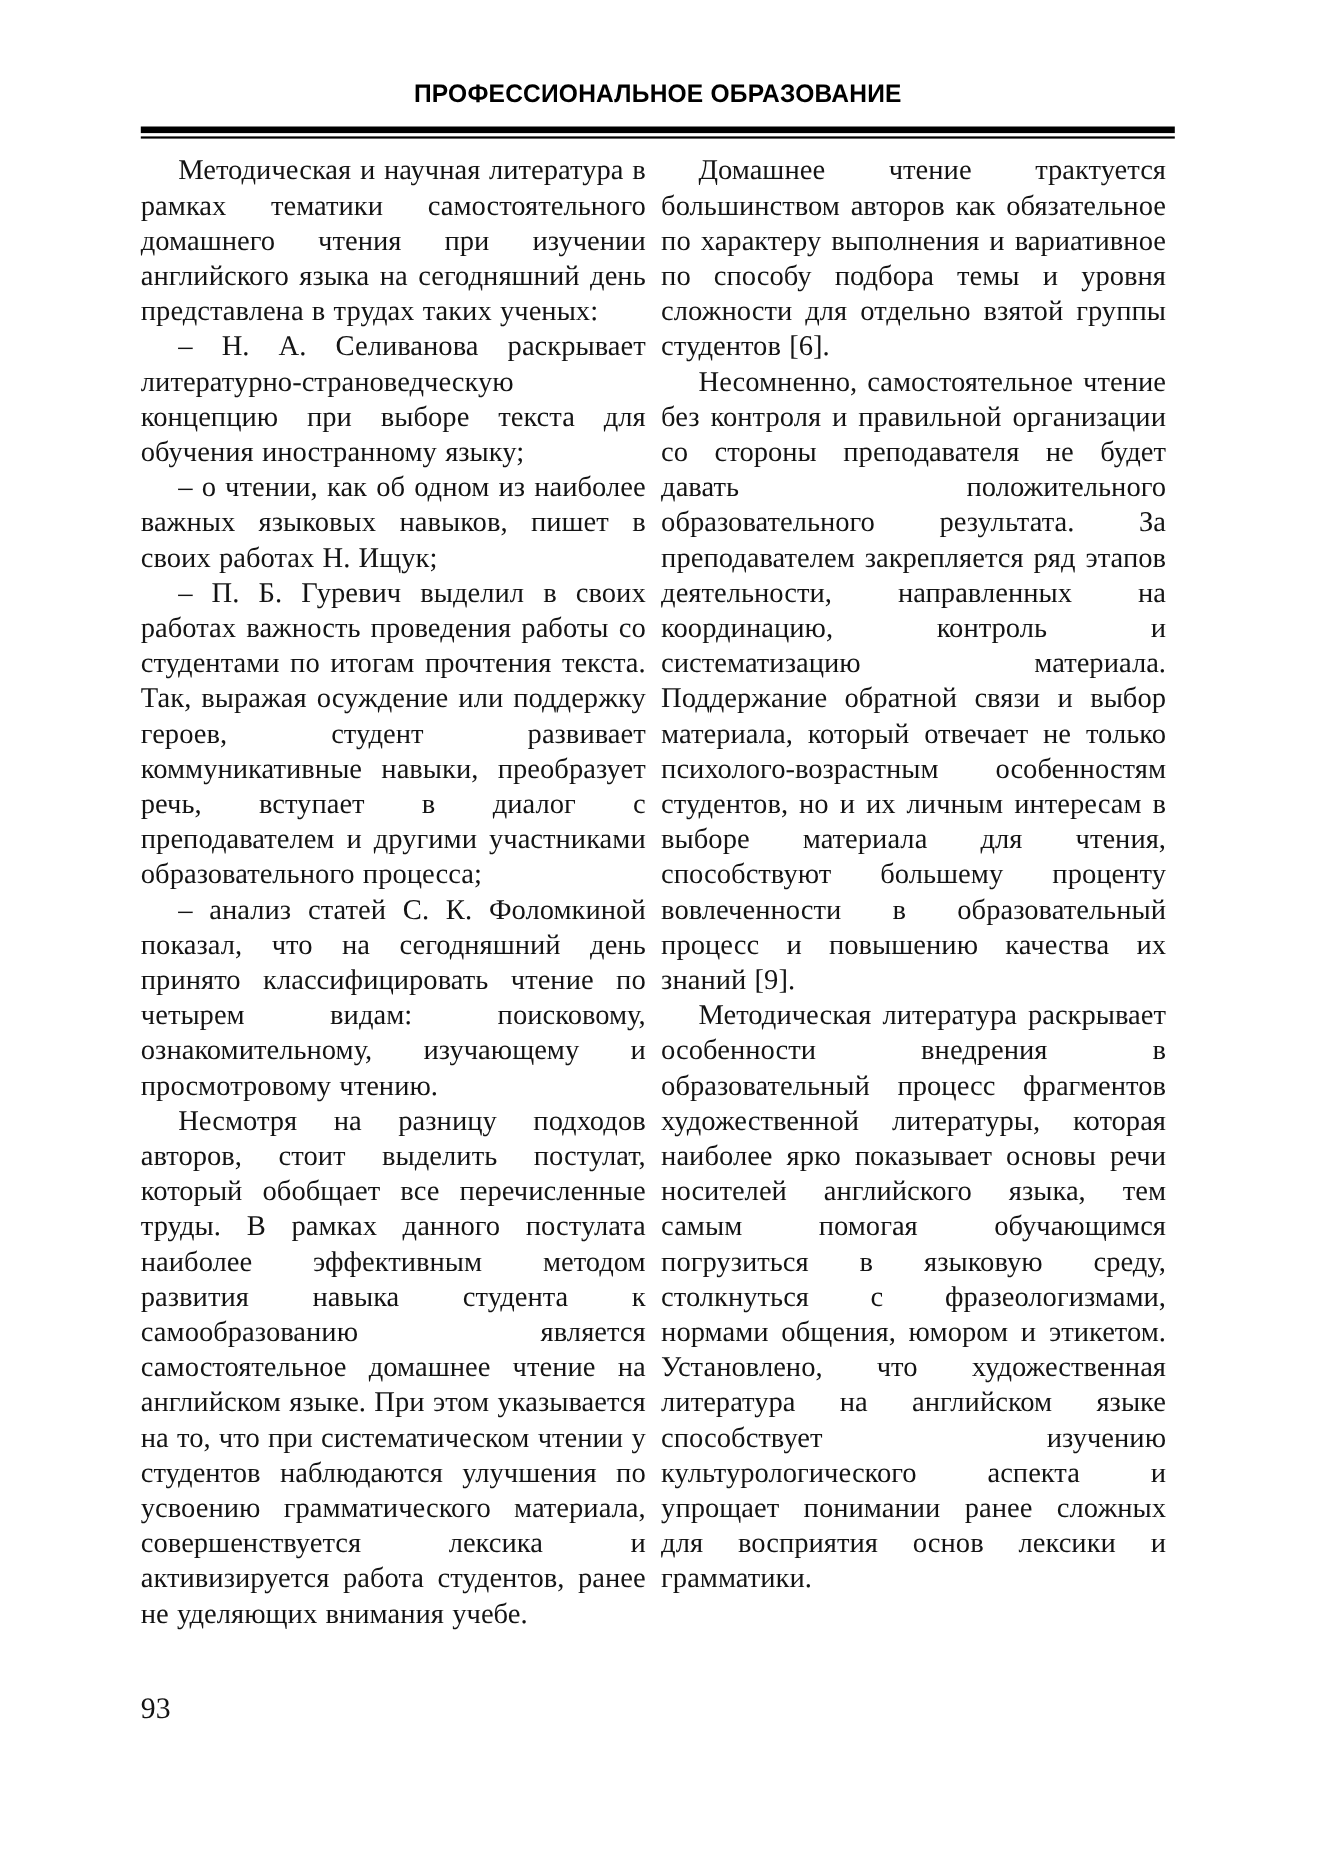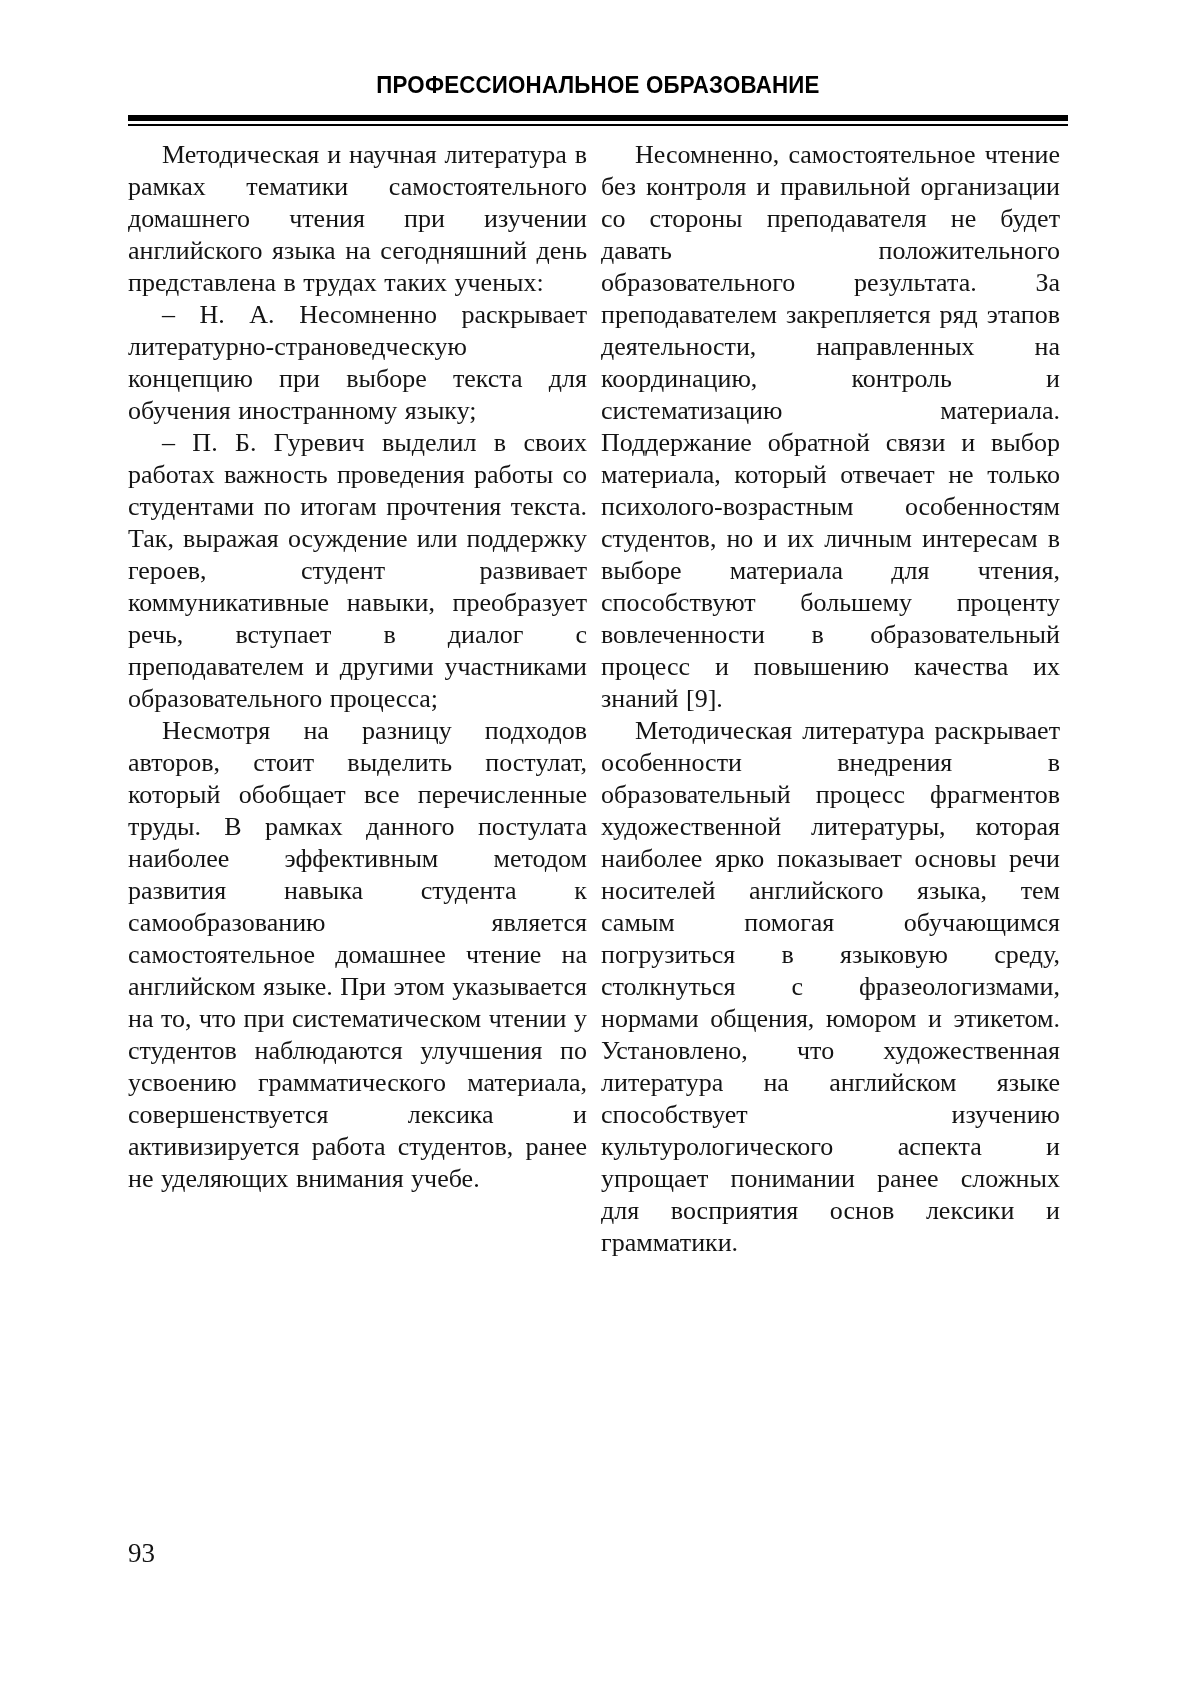--- a/index.html
+++ b/index.html
@@ -76,25 +76,28 @@
 
     <div>
       <div class="header-title">ПРОФЕССИОНАЛЬНОЕ ОБРАЗОВАНИЕ</div>
       <div class="rule-thick"></div>
       <div class="rule-thin"></div>
     </div>
 
     <div class="columns">
       <div class="col">
         <p>Методическая и научная литература в рамках тематики самостоятельного домашнего чтения при изучении английского языка на сегодняшний день представлена в трудах таких ученых:</p>
-        <p>– Н. А. Несомненно раскрывает литературно-страноведческую концепцию при выборе текста для обучения иностранному языку;</p>
+        <p>– Н. А. Селиванова раскрывает литературно-страноведческую концепцию при выборе текста для обучения иностранному языку;</p>
+        <p>– о чтении, как об одном из наиболее важных языковых навыков, пишет в своих работах Н. Ищук;</p>
         <p>– П. Б. Гуревич выделил в своих работах важность проведения работы со студентами по итогам прочтения текста. Так, выражая осуждение или поддержку героев, студент развивает коммуникативные навыки, преобразует речь, вступает в диалог с преподавателем и другими участниками образовательного процесса;</p>
+        <p>– анализ статей С. К. Фоломкиной показал, что на сегодняшний день принято классифицировать чтение по четырем видам: поисковому, ознакомительному, изучающему и просмотровому чтению.</p>
         <p>Несмотря на разницу подходов авторов, стоит выделить постулат, который обобщает все перечисленные труды. В рамках данного постулата наиболее эффективным методом развития навыка студента к самообразованию является самостоятельное домашнее чтение на английском языке. При этом указывается на то, что при систематическом чтении у студентов наблюдаются улучшения по усвоению грамматического материала, совершенствуется лексика и активизируется работа студентов, ранее не уделяющих внимания учебе.</p>
       </div>
       <div class="col">
+        <p>Домашнее чтение трактуется большинством авторов как обязательное по характеру выполнения и вариативное по способу подбора темы и уровня сложности для отдельно взятой группы студентов [6].</p>
         <p>Несомненно, самостоятельное чтение без контроля и правильной организации со стороны преподавателя не будет давать положительного образовательного результата. За преподавателем закрепляется ряд этапов деятельности, направленных на координацию, контроль и систематизацию материала. Поддержание обратной связи и выбор материала, который отвечает не только психолого-возрастным особенностям студентов, но и их личным интересам в выборе материала для чтения, способствуют большему проценту вовлеченности в образовательный процесс и повышению качества их знаний [9].</p>
         <p>Методическая литература раскрывает особенности внедрения в образовательный процесс фрагментов художественной литературы, которая наиболее ярко показывает основы речи носителей английского языка, тем самым помогая обучающимся погрузиться в языковую среду, столкнуться с фразеологизмами, нормами общения, юмором и этикетом. Установлено, что художественная литература на английском языке способствует изучению культурологического аспекта и упрощает понимании ранее сложных для восприятия основ лексики и грамматики.</p>
       </div>
     </div>
 
   </div>
 
   <div class="footer">
     <span>93</span>
   </div>

